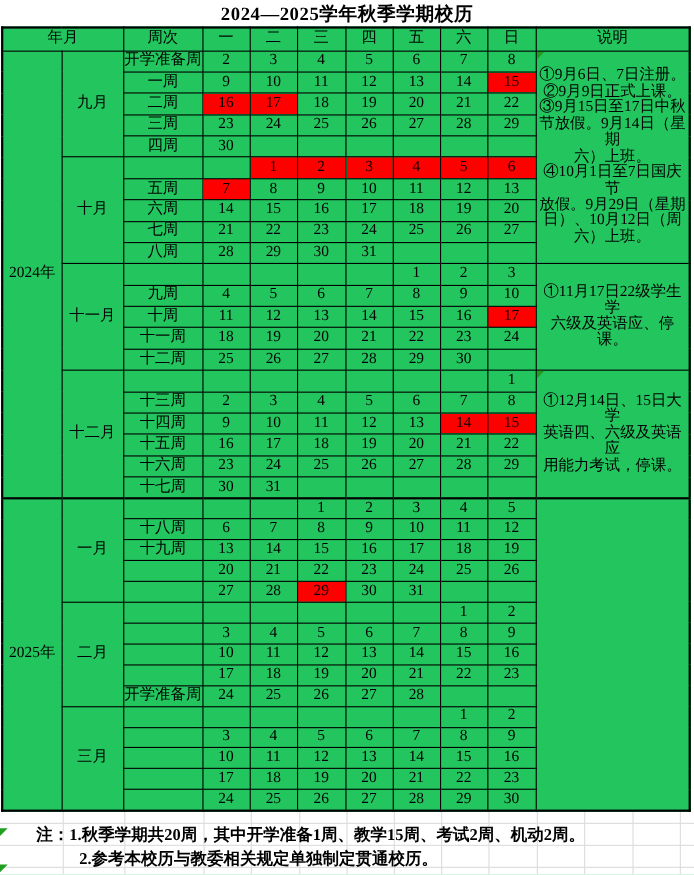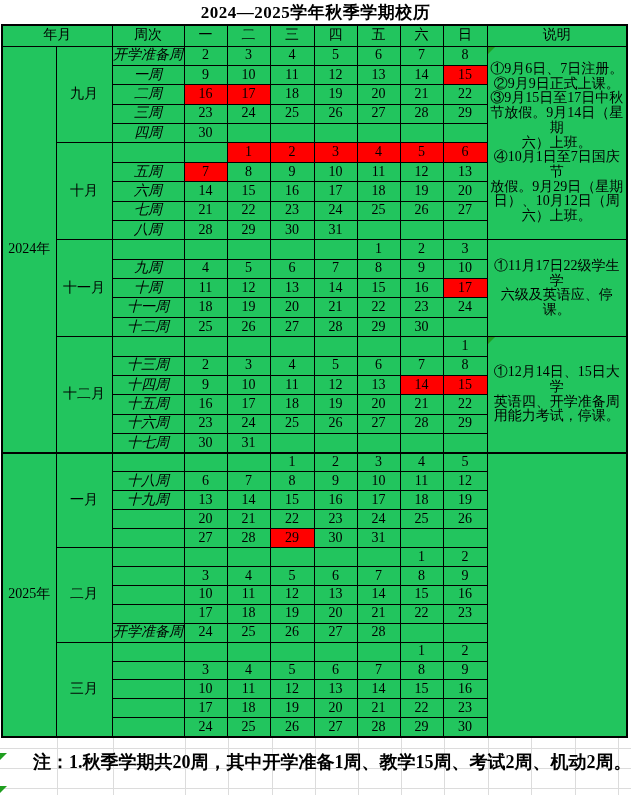--- a/index.html
+++ b/index.html
@@ -9,31 +9,31 @@
          font-size:17px;font-weight:bold;letter-spacing:.5px;}
   table.calendar{position:absolute;top:24px;left:1px;border-collapse:collapse;
                  table-layout:fixed;border:2px solid #000;background:#22c55e;}
   table.calendar td{border:1px solid #000;text-align:center;vertical-align:middle;
                     padding:0;overflow:hidden;font-size:14px;line-height:1.05;}
   thead tr{height:21px;}
   tr.y24{height:19.38px;}
   tr.y25{height:18.93px;}
   tr.year-sep td{border-top:2px solid #000;}
   td.year-cell,td.month-cell{font-size:15px;}
-  td.week-cell{font-size:14px;white-space:nowrap;font-style:italic;}
+  td.week-cell{font-size:14px;white-space:nowrap;}
   td.day-cell{font-size:14px;}
   td.red{background:#FF0000;}
   td.notes-cell{white-space:pre-line;font-size:13px;line-height:19px;
                 position:relative;vertical-align:middle;margin-left:20px;}
   td.has-marker::before{content:"";position:absolute;top:0;left:0;width:0;height:0;
                 border-top:7px solid #1F9E1F;border-right:7px solid transparent;}
   .bg-grid{position:absolute;left:0;top:738px;width:631px;height:57px;z-index:0;}
   .bg-grid .vline{position:absolute;top:0;width:1px;height:100%;background:#dcdcdc;}
   .bg-grid .hline{position:absolute;left:0;width:100%;height:1px;background:#dcdcdc;}
-  .footer-line{position:absolute;font-weight:bold;font-size:18px;white-space:nowrap;z-index:1;}
+  .footer-line{position:absolute;font-weight:bold;font-size:15px;white-space:nowrap;z-index:1;}
   .footer-line.line1{top:750px;left:33px;}
   .footer-line.line2{top:771px;left:72px;}
   .corner-marker{position:absolute;left:0;width:0;height:0;
                  border-top:7px solid #1F9E1F;border-right:7px solid transparent;z-index:2;}
   .corner-marker.m1{top:753px;}
   .corner-marker.m2{top:786px;}
 </style>
 </head>
 <body>
 
@@ -258,21 +258,21 @@
           <td class="month-cell" rowspan="6">十二月</td>
           <td class="week-cell"></td>
           <td class="day-cell"></td>
           <td class="day-cell"></td>
           <td class="day-cell"></td>
           <td class="day-cell"></td>
           <td class="day-cell"></td>
           <td class="day-cell"></td>
           <td class="day-cell">1</td>
           <td class="notes-cell has-marker" rowspan="6">①12月14日、15日大学
-英语四、开学准备周
+英语四、六级及英语应
 用能力考试，停课。</td>
         </tr>
         <tr class="y24">
           <td class="week-cell">十三周</td>
           <td class="day-cell">2</td>
           <td class="day-cell">3</td>
           <td class="day-cell">4</td>
           <td class="day-cell">5</td>
           <td class="day-cell">6</td>
           <td class="day-cell">7</td>
@@ -472,14 +472,15 @@
           <td class="day-cell">28</td>
           <td class="day-cell">29</td>
           <td class="day-cell">30</td>
         </tr>
       </tbody>
   </table>
 
   <div class="corner-marker m1"></div>
   <div class="corner-marker m2"></div>
   <div class="footer-line line1">注：1.秋季学期共20周，其中开学准备1周、教学15周、考试2周、机动2周。</div>
+  <div class="footer-line line2">2.参考本校历与教委相关规定单独制定贯通校历。</div>
 
 </div>
 
 </body></html>

